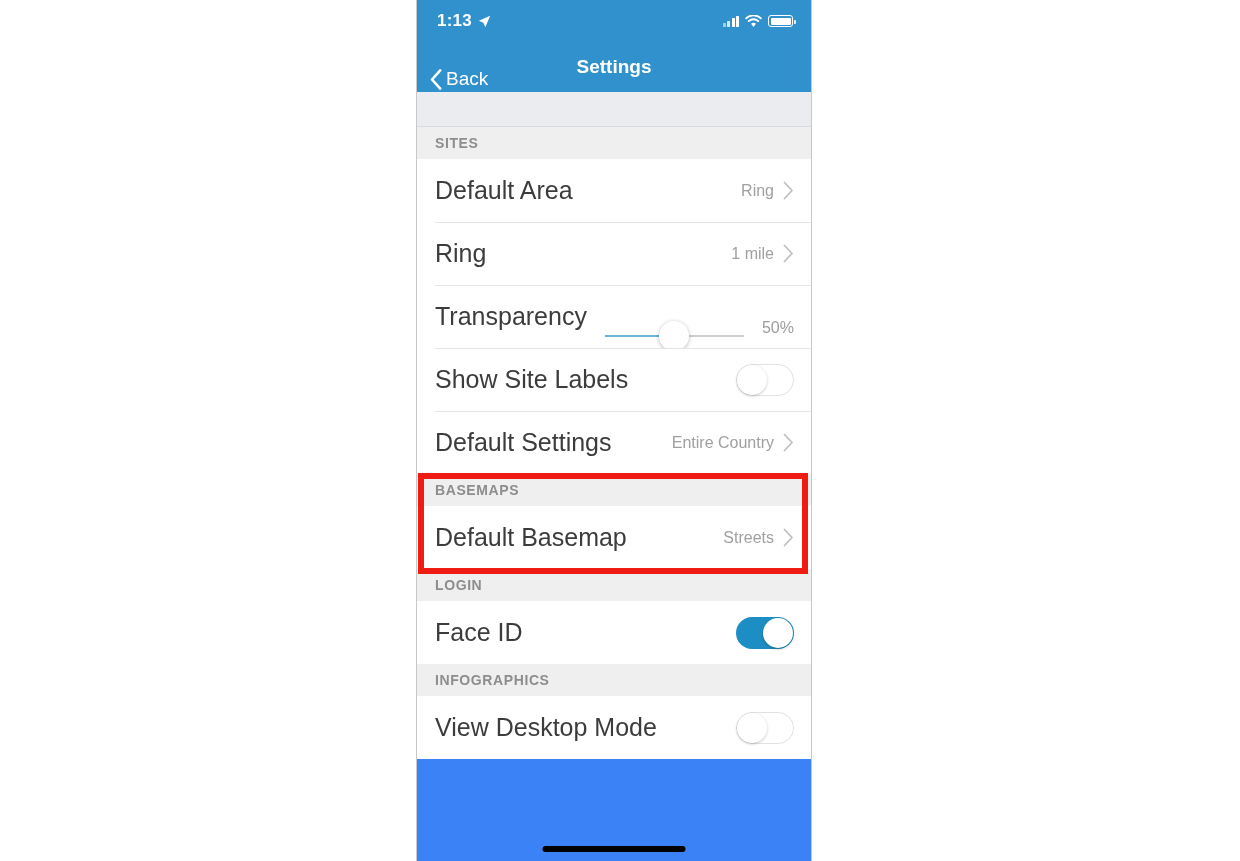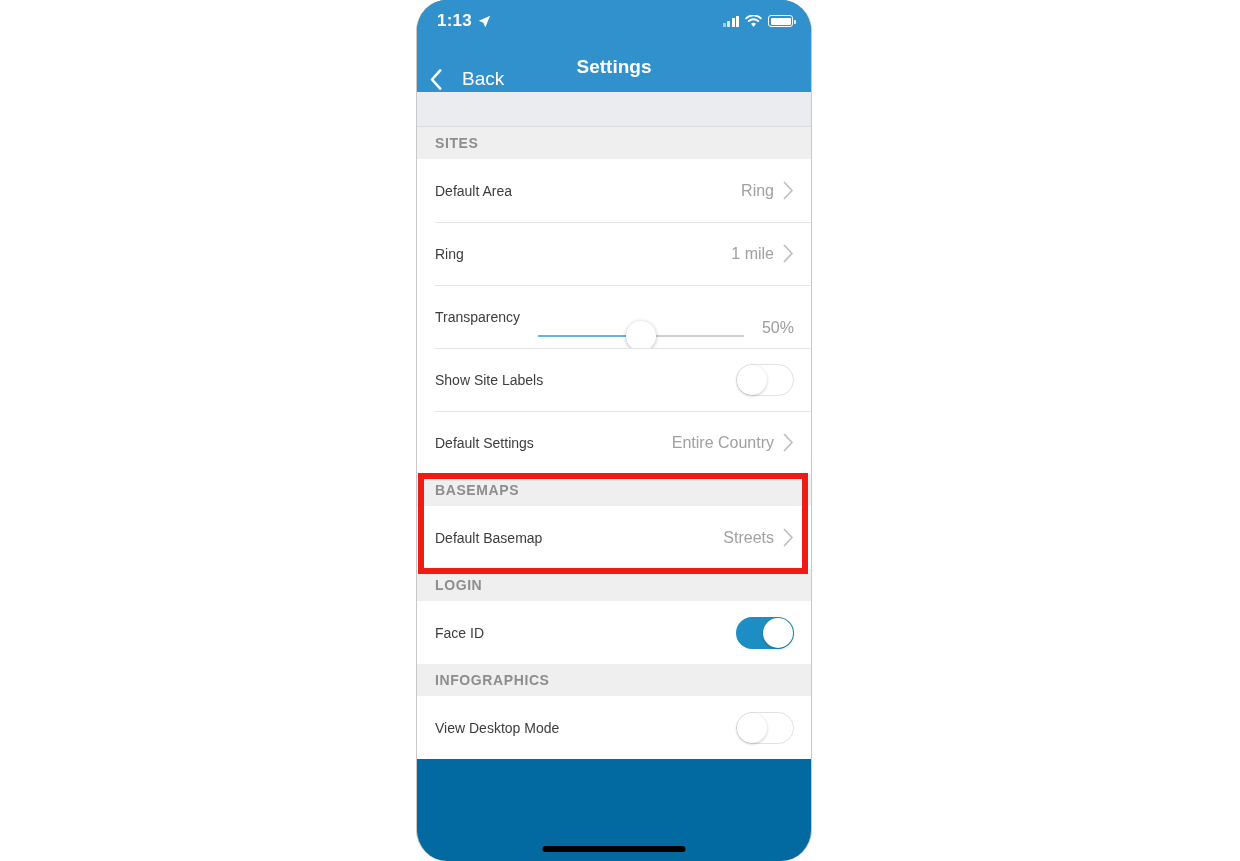--- a/index.html
+++ b/index.html
@@ -15,26 +15,25 @@
     position: relative;
   }
 
   
   #phone {
     position: absolute;
     left: 416px;
     top: 0;
     width: 396px;
     height: 861px;
-    background: #0369a1;
+    background: #3b82f6;
     box-sizing: border-box;
     border-left: 1px solid #c8c8c8;
     border-right: 1px solid #c8c8c8;
     overflow: hidden;
-    border-radius: 31px;
   }
 
   
   .statusbar {
     height: 42px;
     background: #3191cc;
     display: flex;
     align-items: center;
     justify-content: space-between;
     padding: 0 18px 0 20px;
@@ -103,21 +102,21 @@
   .navbar {
     height: 50px;
     background: #3191cc;
     position: relative;
     display: flex;
     align-items: center;
   }
   .nav-back {
     display: flex;
     align-items: center;
-    gap: 20px;
+    gap: 4px;
     padding-left: 13px;
     color: #ffffff;
     font-size: 19px;
     cursor: pointer;
     margin-top: 24px;
   }
   .nav-title {
     position: absolute;
     left: 0; right: 0;
     text-align: center;
@@ -159,21 +158,21 @@
   .row + .row::before {
     content: "";
     position: absolute;
     left: 18px;
     right: 0;
     top: 0;
     height: 1px;
     background: #e4e4e4;
   }
   .row-label {
-    font-size: 14px;
+    font-size: 25px;
     color: #3c3c3c;
     flex: 0 0 auto;
   }
   .row-right {
     margin-left: auto;
     display: flex;
     align-items: center;
     gap: 9px;
   }
   .row-value {

